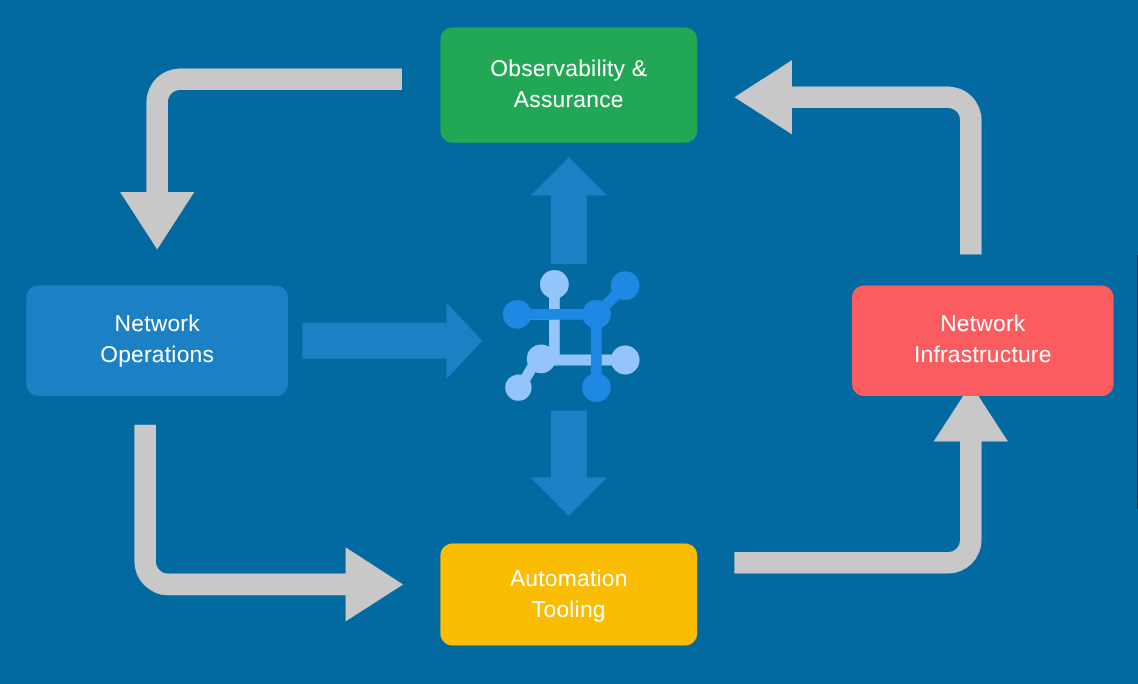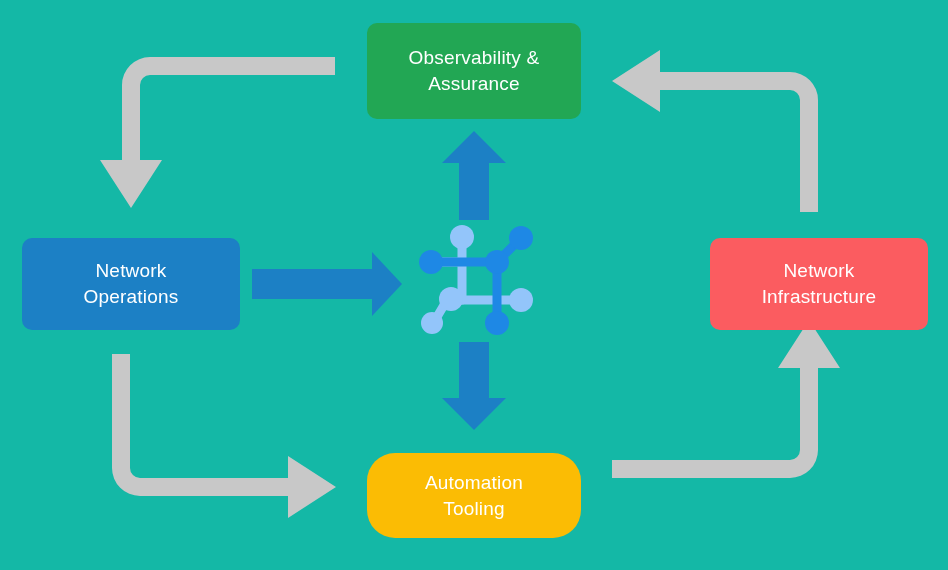--- a/index.html
+++ b/index.html
@@ -4,21 +4,21 @@
 <style>
   html, body {
     margin: 0;
     padding: 0;
     background: #000000;
   }
   #canvas {
     position: relative;
     width: 948px;
     height: 570px;
-    background: #14b8a6;
+    background: #0369a1;
     overflow: hidden;
     font-family: "Liberation Sans", sans-serif;
   }
   .node-box {
     position: absolute;
     border-radius: 10px;
     display: flex;
     align-items: center;
     justify-content: center;
     text-align: center;
@@ -28,21 +28,21 @@
     font-weight: 400;
     letter-spacing: 0.2px;
     box-sizing: border-box;
     padding: 6px 10px;
   }
   .node-label { white-space: pre-line; display: block; }
 
   #box-observability { left: 367px; top: 23px;  width: 214px; height: 96px; background: #22A754; }
   #box-netops        { left: 22px;  top: 238px; width: 218px; height: 92px; background: #1C80C5; }
   #box-netinfra      { left: 710px; top: 238px; width: 218px; height: 92px; background: #FB5C60; }
-  #box-automation    { left: 367px; top: 453px; width: 214px; height: 85px; background: #FBBC04; border-radius: 28px; }
+  #box-automation    { left: 367px; top: 453px; width: 214px; height: 85px; background: #FBBC04; }
 
   svg.layer {
     position: absolute;
     left: 0; top: 0;
     width: 948px; height: 570px;
     pointer-events: none;
   }
 </style>
 </head>
 <body>

